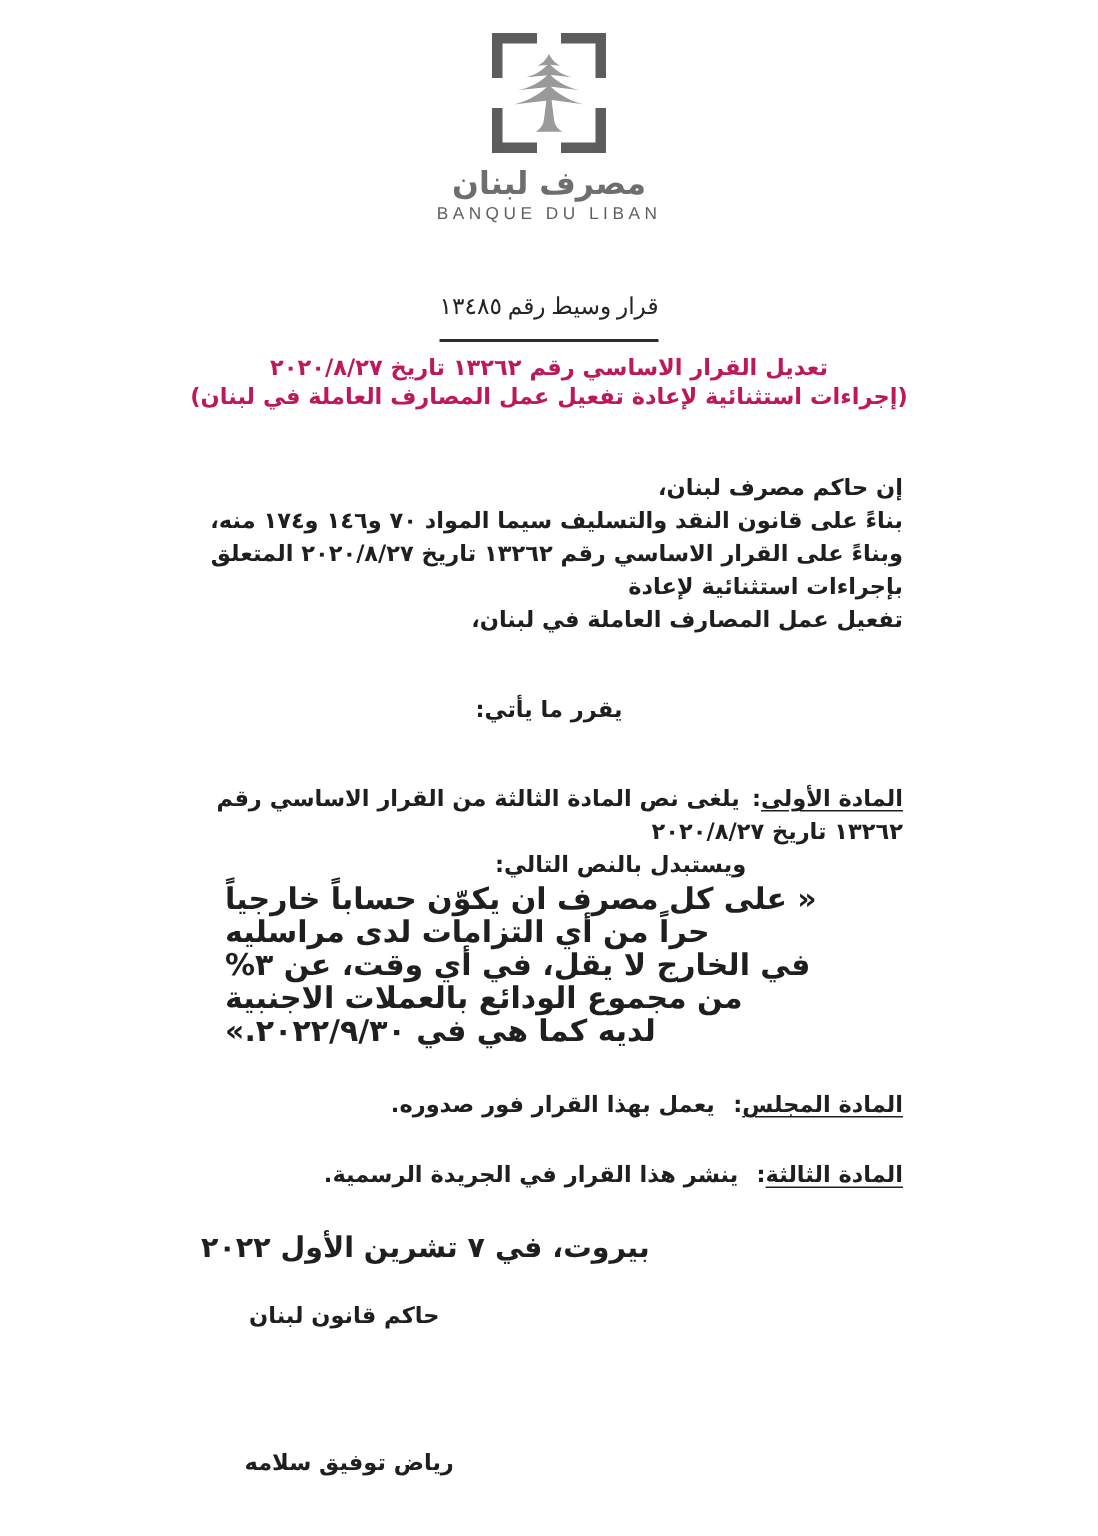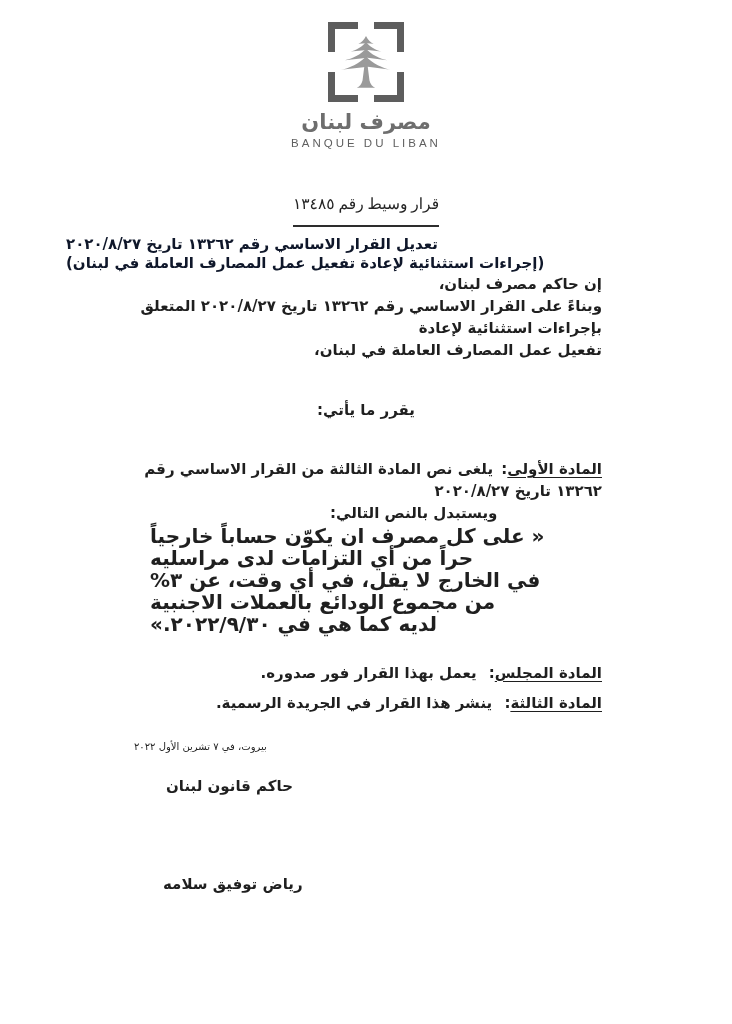--- a/index.html
+++ b/index.html
@@ -48,54 +48,55 @@
     text-align:center;
     font-size:15.5px; font-weight:400;
     color:#242424;
     font-family:Liberation Serif, serif;
   }
   .title-rule {
     width:146px; height:0;
     border-top:2px solid #2d2d2d;
     margin:12px auto 0 auto;
   }
-  .subtitle { margin-top:8px; text-align:left; font-weight:700; font-size:15px; line-height:19px; color:#0f172a; }
+  .subtitle { margin-top:8px; text-align:center; font-weight:700; font-size:15px; line-height:19px; color:#be185d; }
   
   .preamble {
+    margin-top:40px;
     padding:0 64px;
     text-align:right;
     font-weight:700; font-size:15px;
     line-height:22px;
   }
   .decree-intro {
     margin-top:40px;
     text-align:center;
     font-weight:700; font-size:15px;
   }
   .article {
     padding:0 64px;
     text-align:right;
     font-weight:700; font-size:15px;
     line-height:22px;
   }
   .article-1 { margin-top:39px; }
   .article-2 { margin-top:27px; }
-  .article-3 { margin-top:8px; }
+  .article-3 { margin-top:25px; }
   .article-label { text-decoration:underline; text-underline-offset:3px; }
   .colon { margin-left:7px; }
   .colon-sm { margin-left:3px; }
   .indent-line { margin-left:200px; text-align:left; }
   .quote { padding:1px 92px 0 84px; text-align:left; font-weight:700; font-size:20px; line-height:22px; }
   .quote-last { margin-right:95px; }
   
   .dateline {
     margin-top:27px;
     padding-left:68px;
     text-align:left;
-    font-weight:400; font-size:10px;
+    font-weight:700; font-size:19px;
   }
   .sig-title {
     margin-top:25px;
     padding-left:100px;
     text-align:left;
     font-weight:700; font-size:15px;
   }
   .sig-name {
     margin-top:80px;
     padding-left:97px;
@@ -130,20 +131,21 @@
 
   <div class="doc-title">قرار وسيط رقم ١٣٤٨٥</div>
   <div class="title-rule"></div>
   <div class="subtitle">
     <div>تعديل القرار الاساسي رقم ١٣٢٦٢ تاريخ ٢٠٢٠/٨/٢٧</div>
     <div>(إجراءات استثنائية لإعادة تفعيل عمل المصارف العاملة في لبنان)</div>
   </div>
 
   <div class="preamble">
     <div>إن حاكم مصرف لبنان،</div>
+    <div>بناءً على قانون النقد والتسليف سيما المواد ٧٠ و١٤٦ و١٧٤ منه،</div>
     <div>وبناءً على القرار الاساسي رقم ١٣٢٦٢ تاريخ ٢٠٢٠/٨/٢٧ المتعلق بإجراءات استثنائية لإعادة</div>
     <div>تفعيل عمل المصارف العاملة في لبنان،</div>
   </div>
 
   <div class="decree-intro">يقرر ما يأتي:</div>
 
   <div class="article article-1">
     <div><span class="article-label">المادة الأولى</span><span class="colon-sm">:</span> <span>يلغى نص المادة الثالثة من القرار الاساسي رقم ١٣٢٦٢ تاريخ ٢٠٢٠/٨/٢٧</span></div>
     <div class="indent-line">ويستبدل بالنص التالي:</div>
   </div>

